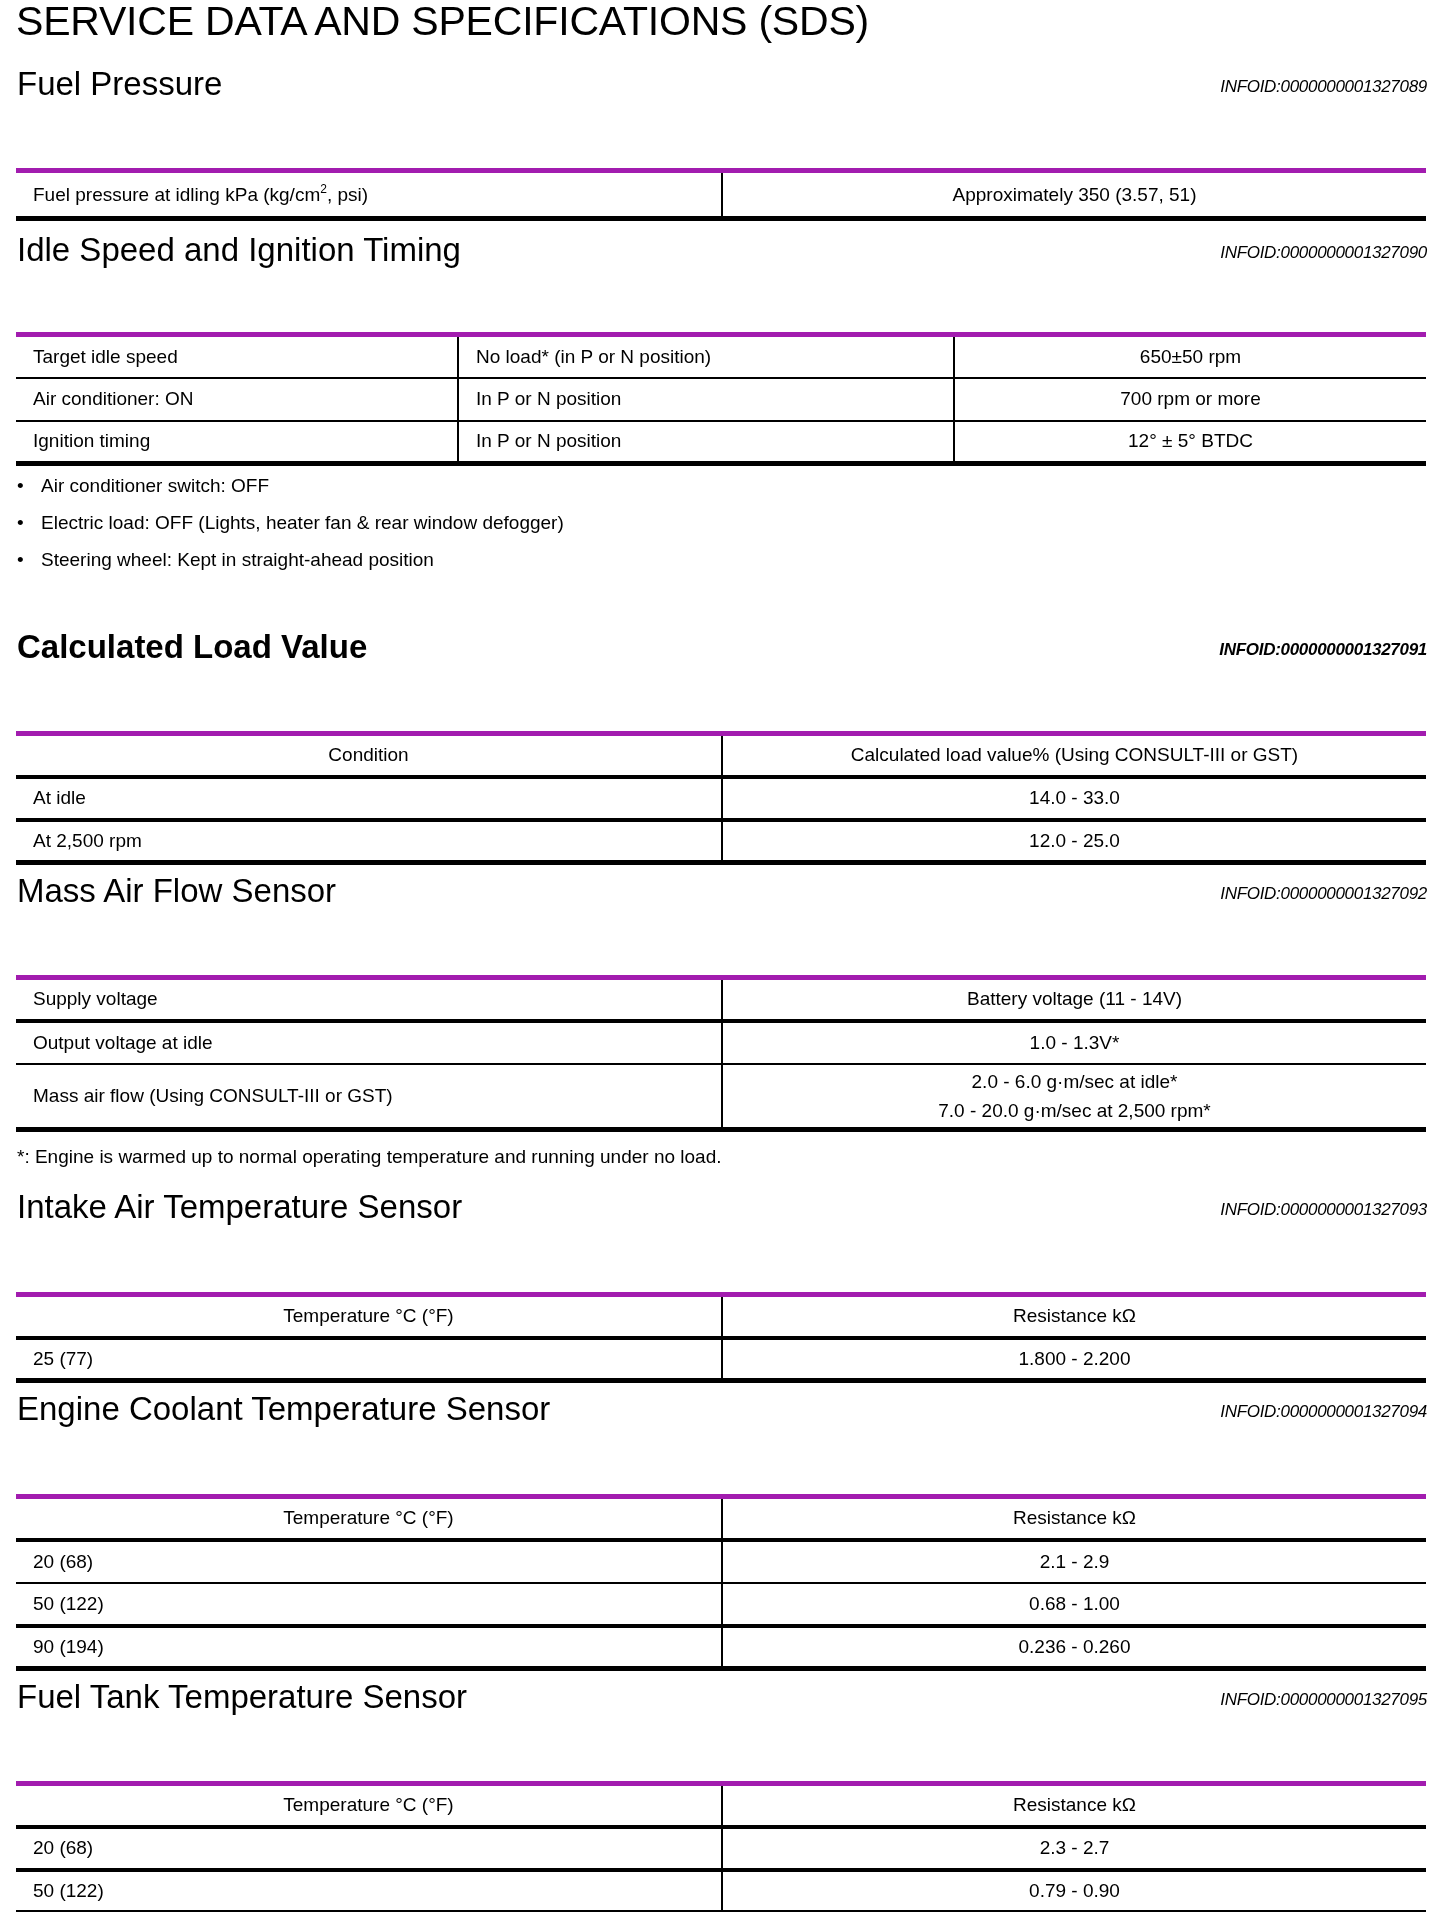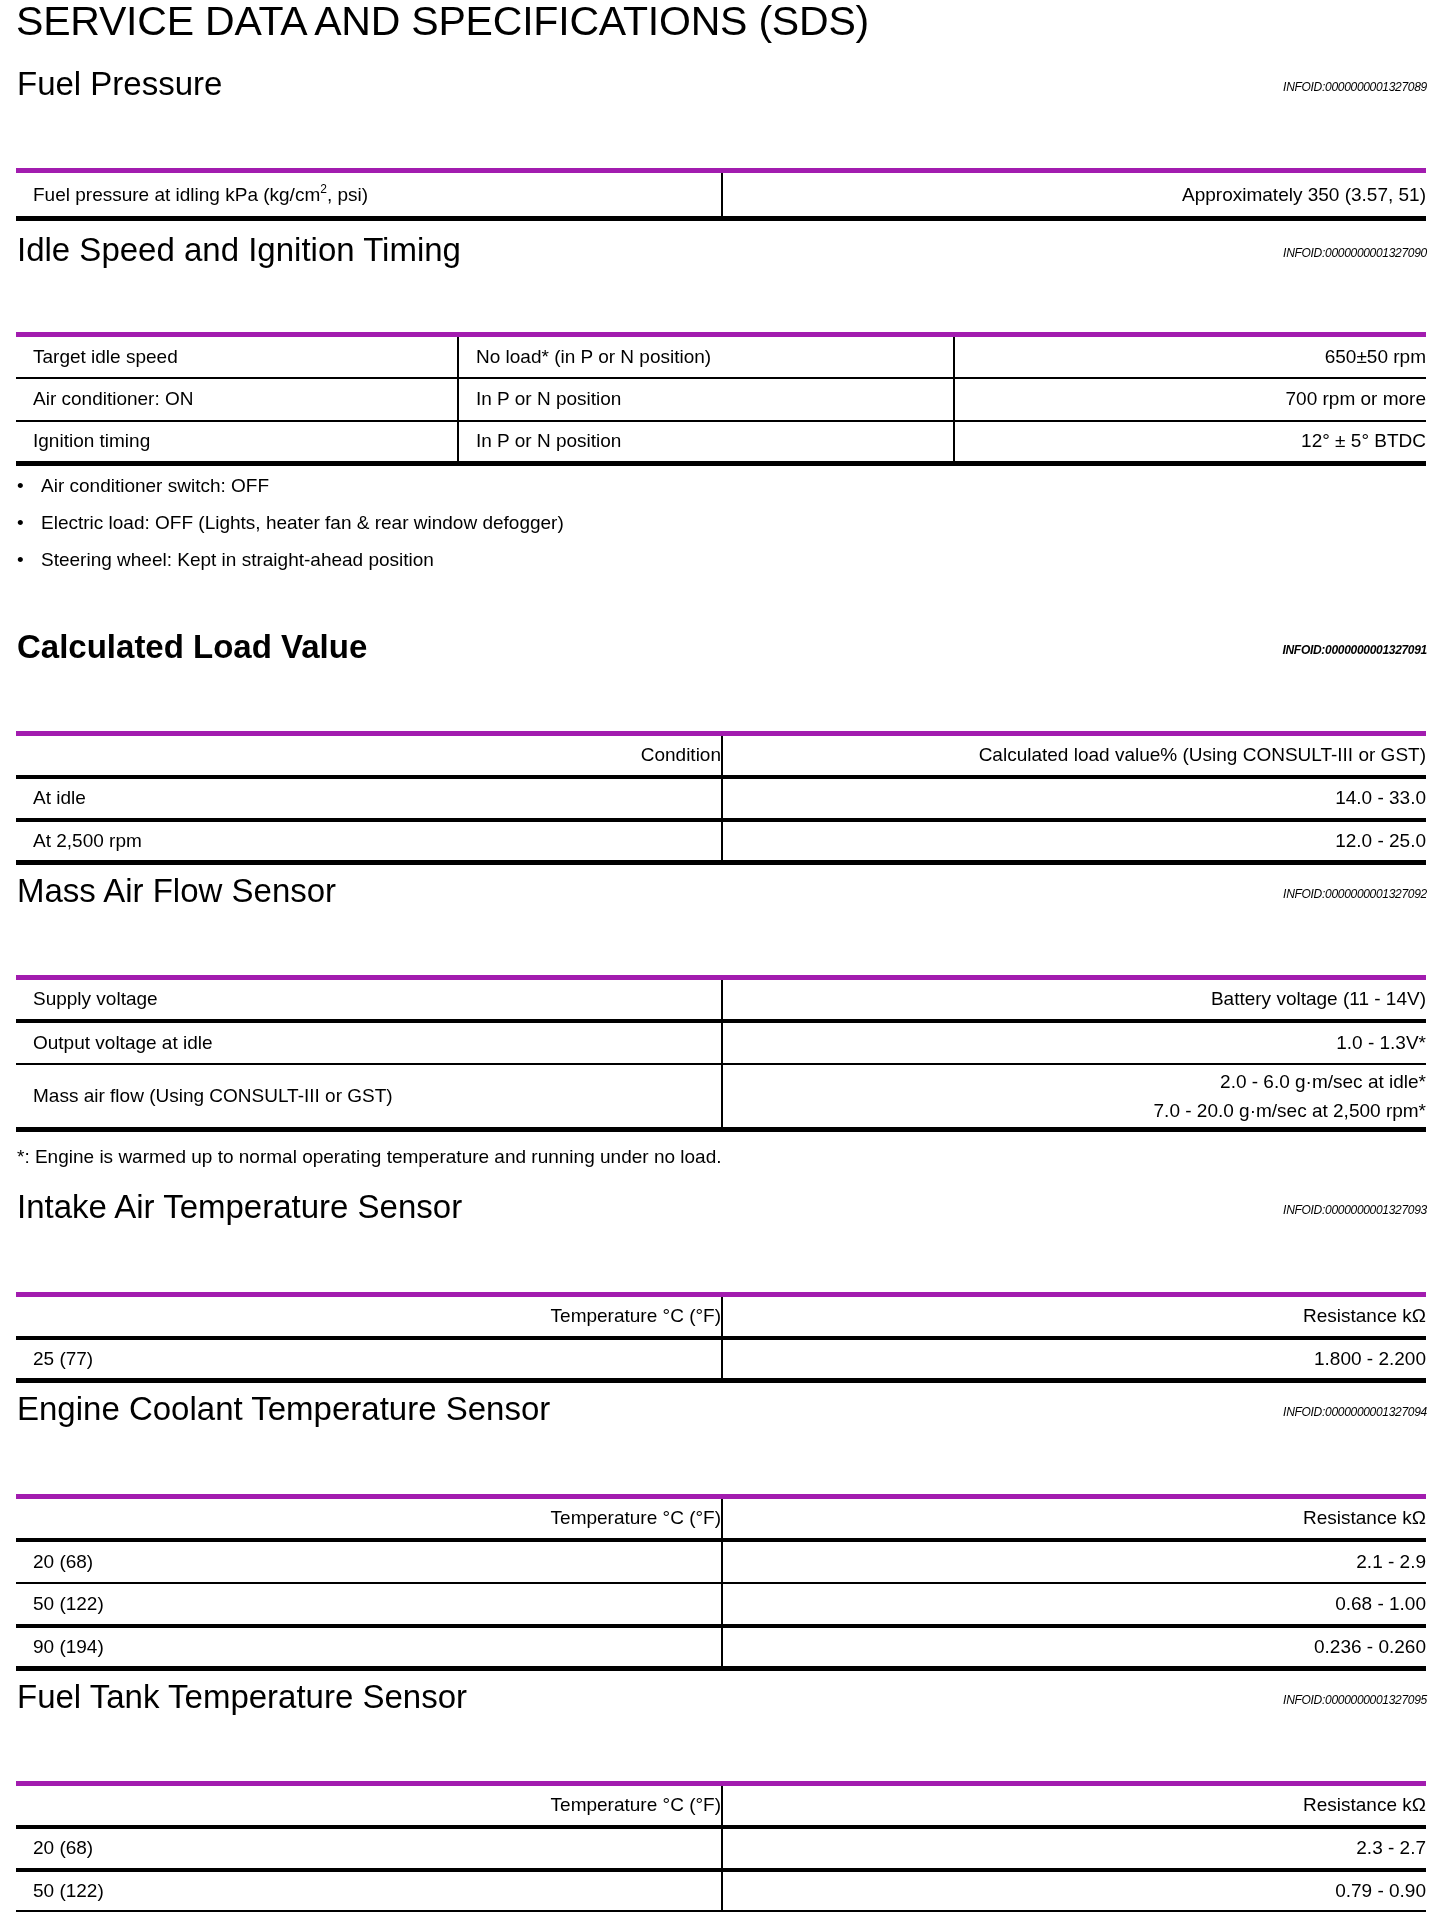--- a/index.html
+++ b/index.html
@@ -3,31 +3,31 @@
   <meta charset="utf-8">
   <style>
     html, body { margin: 0; padding: 0; background: #ffffff; }
     body { width: 1456px; height: 1912px; position: relative; overflow: hidden;
            font-family: "Liberation Sans", sans-serif; color: #000000; }
     .page-title { position: absolute; left: 16px; top: -2px; font-size: 41px; line-height: 46px;
                   white-space: nowrap; letter-spacing: -0.2px; }
     .section { position: absolute; left: 0; width: 1456px; }
     .sec-head { position: relative; height: 40px; }
     .sec-title { position: absolute; left: 17px; top: 0; font-size: 33px; line-height: 40px; white-space: nowrap; text-align: right; }
-    .infoid { position: absolute; right: 29px; top: 16px; font-size: 12px; font-style: italic; line-height: 14px;
+    .infoid { position: absolute; right: 29px; top: 16px; font-size: 17px; font-style: italic; line-height: 14px;
               letter-spacing: -0.3px; color: #000; }
     table.sds { position: absolute; left: 16px; width: 1410px; border-collapse: collapse; table-layout: fixed; }
     table.sds td, table.sds th { font-size: 19px; font-weight: normal; padding: 0 0 0 17px; vertical-align: middle;
                                  border-left: 2px solid #000; line-height: 24px; white-space: nowrap; }
     table.sds td:first-child, table.sds th:first-child { border-left: none; }
     table.sds tr.first-row > * { border-top: 5px solid #a21caf; }
     table.sds tr.last-row > * { border-bottom: 5px solid #000; }
     table.sds tr.thin > * { border-top: 2px solid #000; }
     table.sds tr.thick > * { border-top: 4px solid #000000; }
-    .c { text-align: right; padding-left: 0 !important; }
+    .c { text-align: center; padding-left: 0 !important; }
     .notes { position: absolute; left: 17px; font-size: 19px; line-height: 37px; }
     .notes .bullet { display: inline-block; width: 24px; }
     sup { font-size: 12px; line-height: 0; vertical-align: 8px; }
   </style>
 </head>
 <body>
 
 <div class="page-title">SERVICE DATA AND SPECIFICATIONS (SDS)</div>
 
 <div class="section" style="top:64px;">

